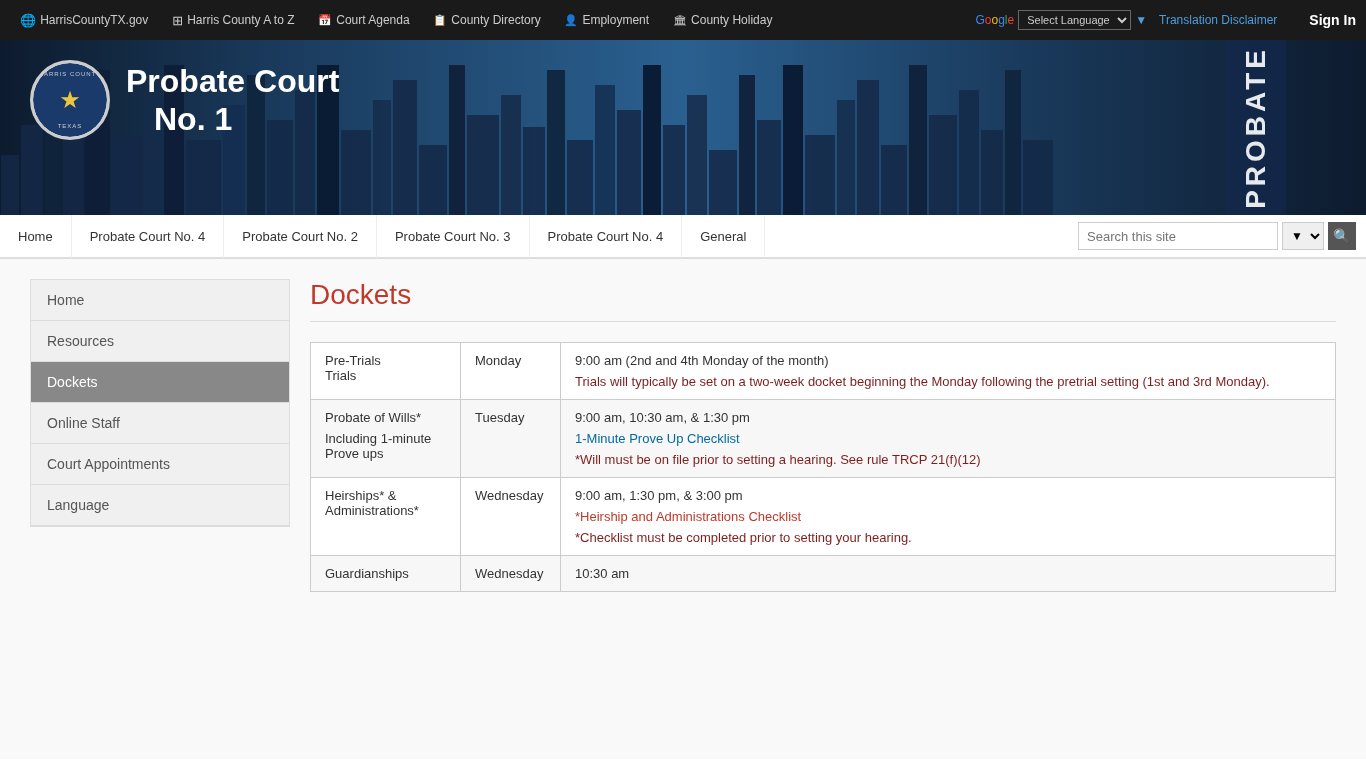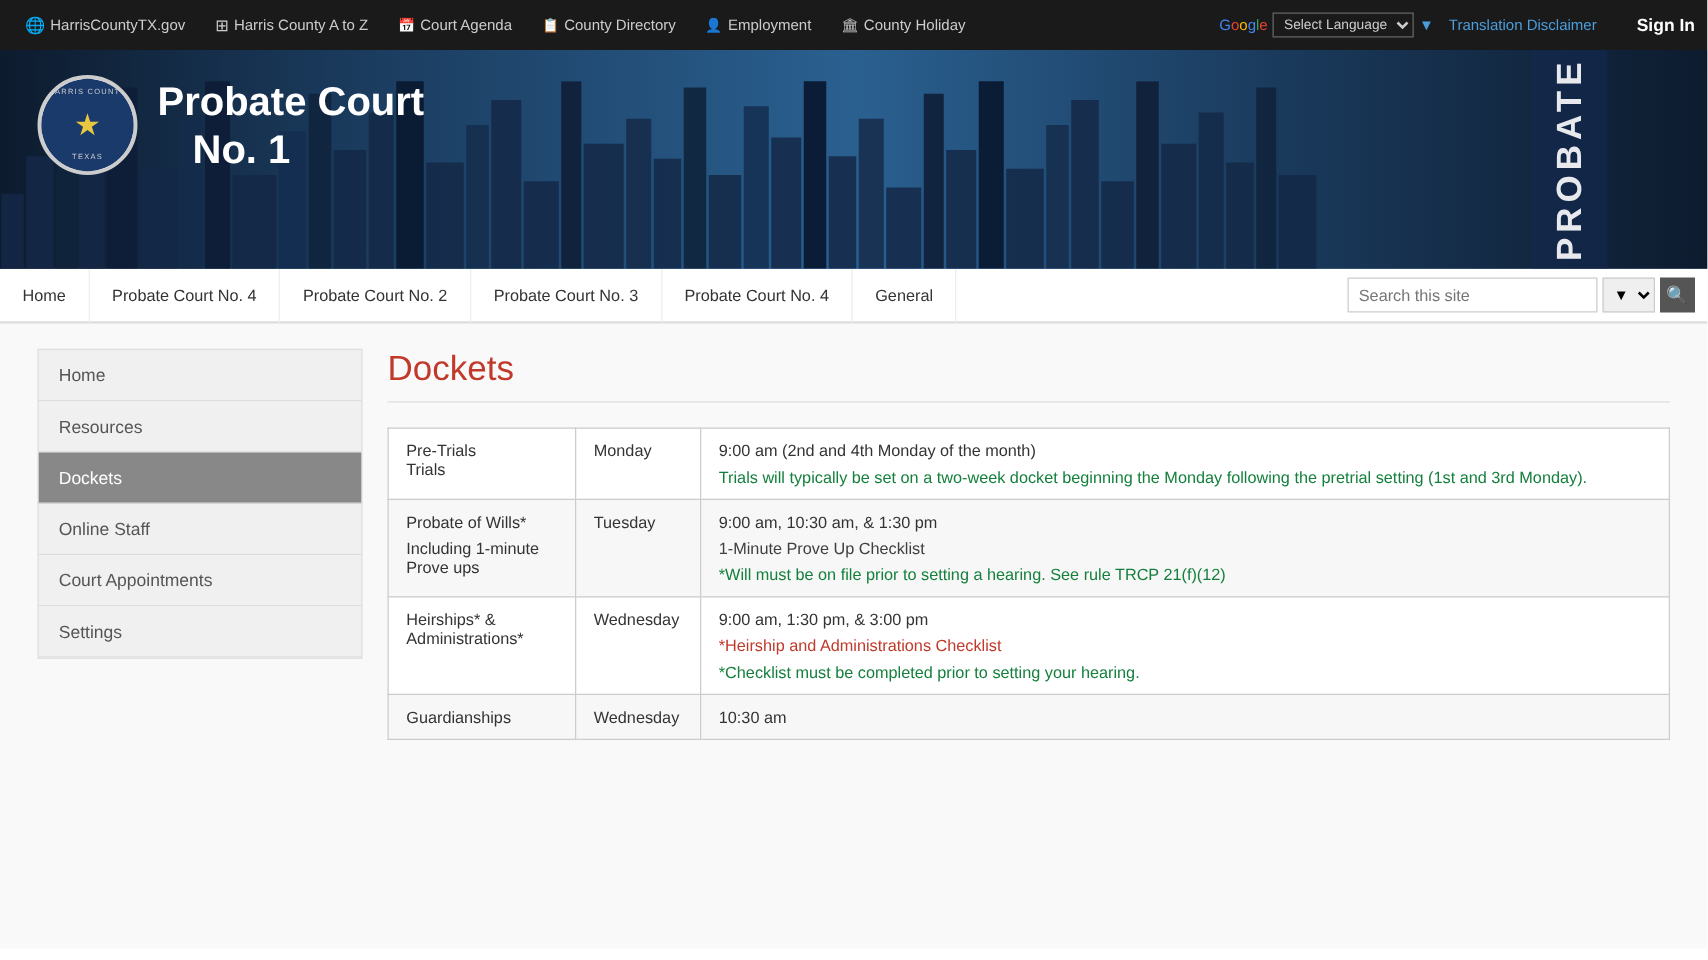--- a/index.html
+++ b/index.html
@@ -255,22 +255,22 @@
       border: 1px solid #ccc;
       padding: 10px 14px;
       vertical-align: top;
       font-size: 13px;
     }
     .dockets-table tr:nth-child(odd) td { background: #fff; }
     .dockets-table tr:nth-child(even) td { background: #f7f7f7; }
     .cell-type { width: 150px; }
     .cell-day { width: 100px; }
     .cell-details { }
-    .red-text { color: #15803d; }
-    .blue-link { color: #404040; text-decoration: none; }
+    .red-text { color: #7f1d1d; }
+    .blue-link { color: #0369a1; text-decoration: none; }
 
     select.lang-select {
       background: transparent;
       border: 1px solid #666;
       color: #ccc;
       font-size: 11px;
       padding: 2px 4px;
     }
   </style>
 </head>
@@ -410,21 +410,21 @@
 
 <div class="content-wrapper">
 
   <aside class="sidebar">
     <div class="sidebar-container">
       <a class="sidebar-item" href="#">Home</a>
       <a class="sidebar-item" href="#">Resources</a>
       <a class="sidebar-item active" href="#">Dockets</a>
       <a class="sidebar-item" href="#">Online Staff</a>
       <a class="sidebar-item" href="#">Court Appointments</a>
-      <a class="sidebar-item" href="#">Settings</a>
+      <a class="sidebar-item" href="#">Language</a>
     </div>
   </aside>
 
   <main class="main-content">
     <h1 class="page-title">Dockets</h1>
 
     <table class="dockets-table">
       <tbody>
 
         <tr>

